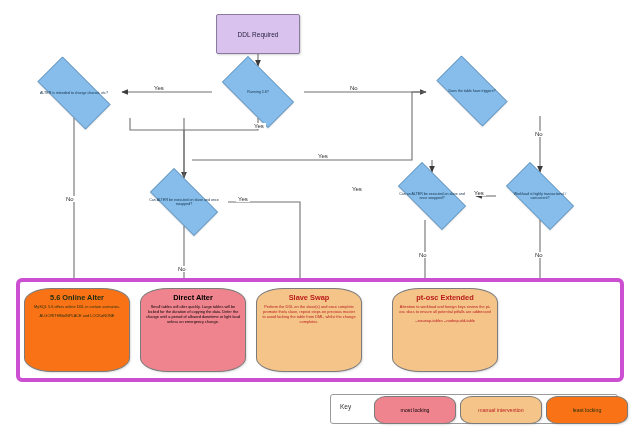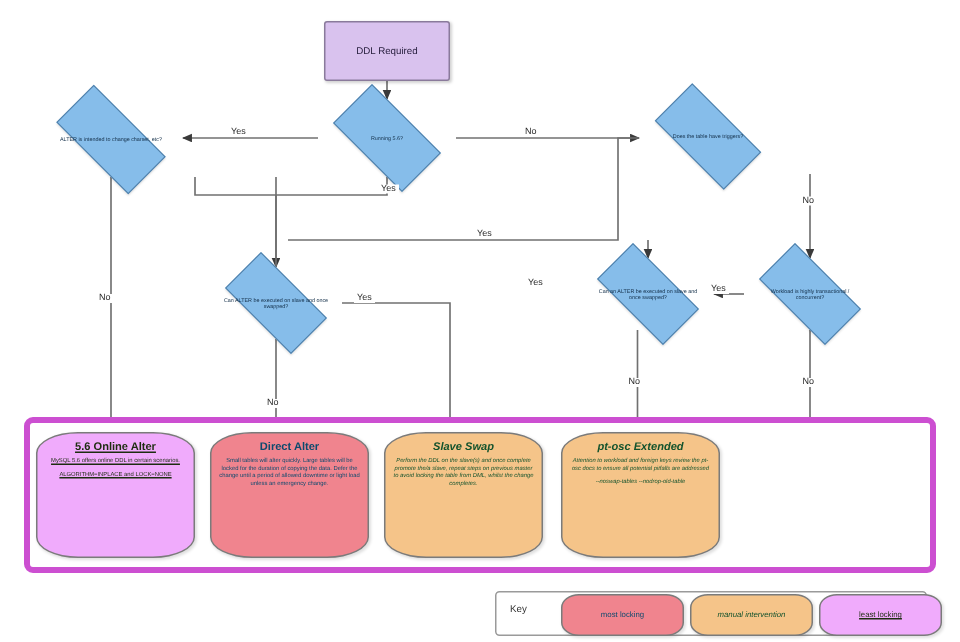--- a/index.html
+++ b/index.html
@@ -68,28 +68,28 @@
     padding:5px 5px 4px;
     text-align:center;
     display:flex;flex-direction:column;align-items:center;
     box-shadow:1px 1px 2px rgba(0,0,0,.13);
   }
   .res .rtitle{font-size:7.4px;font-weight:bold;line-height:1.18;margin-bottom:1px;}
   .res .rbody{font-size:3.9px;line-height:1.3;}
   .res .rextra{font-size:3.9px;line-height:1.3;margin-top:4px;}
   .res .rlink{font-size:4.1px;font-weight:bold;line-height:1.3;margin-top:4px;}
 
-  .green{background:#f0abfc;color:#1d2d10;text-decoration:underline;}
-  .red{background:#f0848e;color:#0c4a6e;}
-  .orange{background:#f5c489;color:#14532d;font-style:italic;}
+  .green{background:#f97316;color:#1d2d10;}
+  .red{background:#f0848e;color:#000000;}
+  .orange{background:#f5c489;color:#b91c1c;}
 
   .r1{left:24px;}
   .r2{left:140px;}
   .r3{left:256px;}
-  .r4{left:374px;}
+  .r4{left:392px;}
   .r5{left:488px;}
 
   
   .keybar{
     position:absolute;left:330px;top:394px;width:288px;height:30px;
     border:1px solid #9a9a9a;border-radius:3px;background:#ffffff;
     box-sizing:border-box;
   }
   .keylabel{
     position:absolute;left:340px;top:403px;font-size:6.5px;color:#333;

